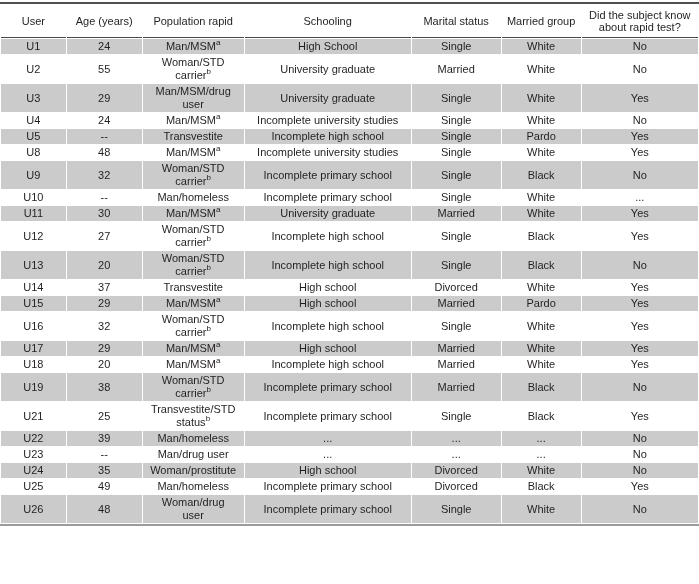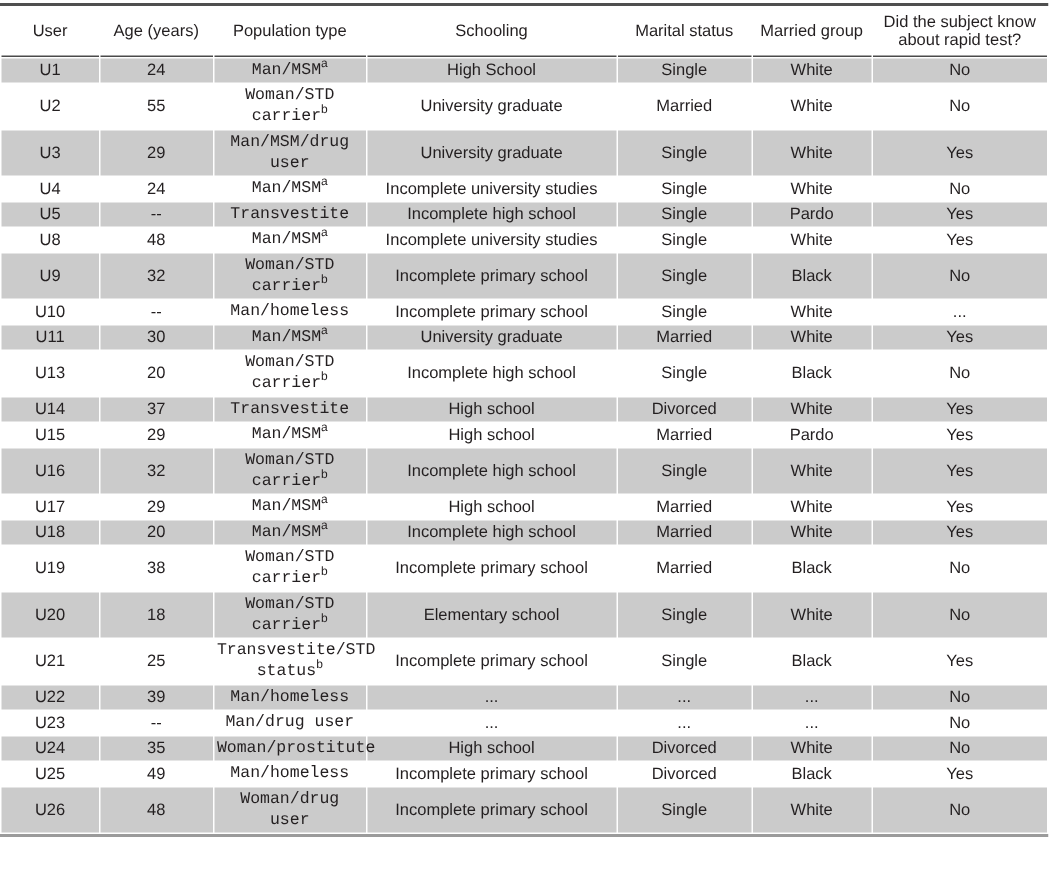--- a/index.html
+++ b/index.html
@@ -40,21 +40,20 @@
     vertical-align: middle;
     line-height: 13px;
     padding: 1px 2px;
     background: #ffffff;
   }
   tbody tr:nth-child(odd) td {
     background: var(--row-shade, #cbcbcb);
   }
   .pop-text {
     white-space: pre-line;
-    font-family: Liberation Mono, monospace;
   }
   sup {
     font-size: 8px;
     line-height: 0;
     vertical-align: super;
   }
 </style>
 </head>
 <body>
 
@@ -66,21 +65,21 @@
       <col style="width:100px">
       <col style="width:164px">
       <col style="width:88px">
       <col style="width:78px">
       <col style="width:115px">
     </colgroup>
     <thead>
       <tr>
         <th>User</th>
         <th>Age (years)</th>
-        <th>Population type</th>
+        <th>Population rapid</th>
         <th>Schooling</th>
         <th>Marital status</th>
         <th>Married group</th>
         <th>Did the subject know about rapid test?</th>
       </tr>
     </thead>
     <tbody id="table-body">
   <tr>
     <td>U1</td>
     <td>24</td>
@@ -168,20 +167,30 @@
   <tr>
     <td>U11</td>
     <td>30</td>
     <td><span class="pop-text">Man/MSM</span><sup>a</sup></td>
     <td>University graduate</td>
     <td>Married</td>
     <td>White</td>
     <td>Yes</td>
   </tr>
 
+  <tr>
+    <td>U12</td>
+    <td>27</td>
+    <td><span class="pop-text">Woman/STD
+carrier</span><sup>b</sup></td>
+    <td>Incomplete high school</td>
+    <td>Single</td>
+    <td>Black</td>
+    <td>Yes</td>
+  </tr>
 
   <tr>
     <td>U13</td>
     <td>20</td>
     <td><span class="pop-text">Woman/STD
 carrier</span><sup>b</sup></td>
     <td>Incomplete high school</td>
     <td>Single</td>
     <td>Black</td>
     <td>No</td>
@@ -242,30 +251,20 @@
     <td>U19</td>
     <td>38</td>
     <td><span class="pop-text">Woman/STD
 carrier</span><sup>b</sup></td>
     <td>Incomplete primary school</td>
     <td>Married</td>
     <td>Black</td>
     <td>No</td>
   </tr>
 
-  <tr>
-    <td>U20</td>
-    <td>18</td>
-    <td><span class="pop-text">Woman/STD
-carrier</span><sup>b</sup></td>
-    <td>Elementary school</td>
-    <td>Single</td>
-    <td>White</td>
-    <td>No</td>
-  </tr>
 
   <tr>
     <td>U21</td>
     <td>25</td>
     <td><span class="pop-text">Transvestite/STD
 status</span><sup>b</sup></td>
     <td>Incomplete primary school</td>
     <td>Single</td>
     <td>Black</td>
     <td>Yes</td>

